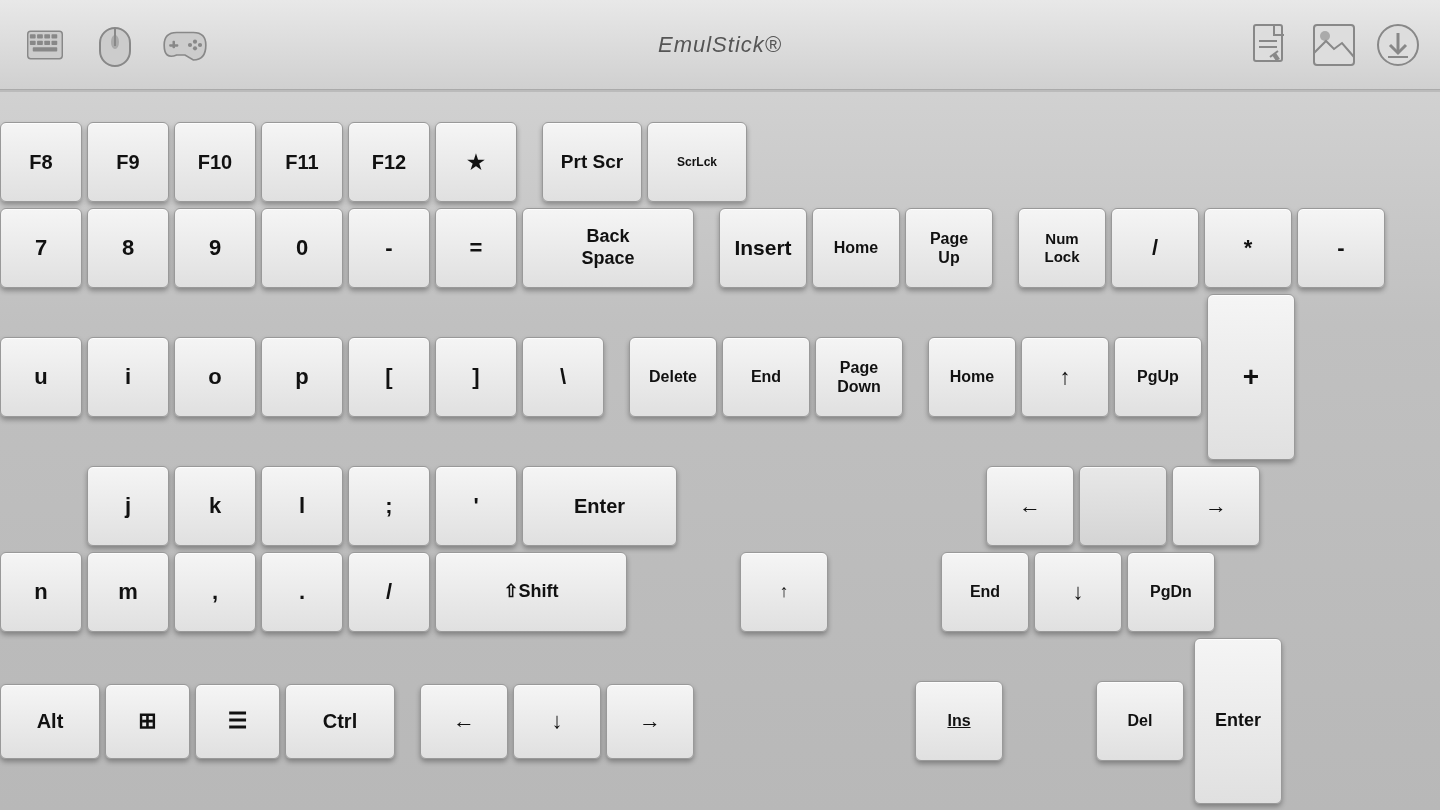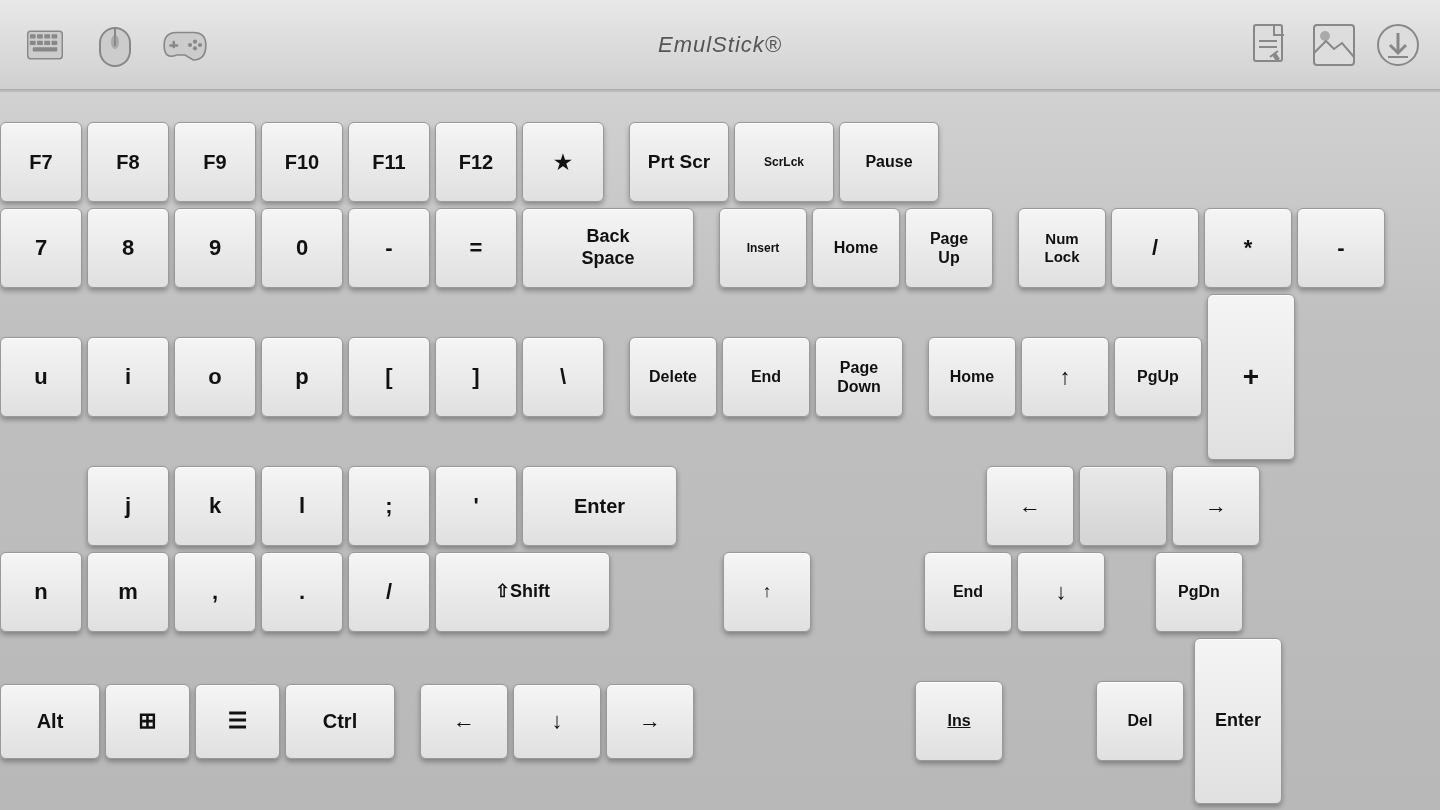--- a/index.html
+++ b/index.html
@@ -209,43 +209,41 @@
         </svg>
       </div>
     </div>
   </div>
 
   <div class="divider"></div>
 
   <div class="keyboard-area" style="padding-left: 0;">
 
     <div class="key-row" style="margin-left: 0;">
-      <div class="key key-func">F7</div>
       <div class="key key-func">F8</div>
       <div class="key key-func">F9</div>
       <div class="key key-func">F10</div>
       <div class="key key-func">F11</div>
       <div class="key key-func">F12</div>
       <div class="key key-func">★</div>
       <div class="gap" style="width: 20px;"></div>
       <div class="key key-func" style="width:100px;font-size:19px;">Prt Scr</div>
       <div class="key key-func" style="width:100px;font-size:12px;">ScrLck</div>
-      <div class="key key-func" style="width:100px;font-size:16px;">Pause</div>
     </div>
 
     <div class="key-row">
       <div class="key key-std">7</div>
       <div class="key key-std">8</div>
       <div class="key key-std">9</div>
       <div class="key key-std">0</div>
       <div class="key key-std">-</div>
       <div class="key key-std">=</div>
       <div class="key key-backspace" style="line-height:1.2;font-size:18px;">Back<br>Space</div>
       <div class="gap" style="width:20px;"></div>
-      <div class="key key-nav" style="font-size:12px;">Insert</div>
+      <div class="key key-nav" style="font-size:21px;">Insert</div>
       <div class="key key-nav" style="font-size:16px;">Home</div>
       <div class="key key-nav" style="font-size:16px;">Page<br>Up</div>
       <div class="gap" style="width:20px;"></div>
       <div class="key key-numpad" style="font-size:15px;">Num<br>Lock</div>
       <div class="key key-numpad">/</div>
       <div class="key key-numpad">*</div>
       <div class="key key-numpad" style="margin-right:0;">-</div>
     </div>
 
     <div class="key-row">
@@ -285,29 +283,29 @@
       <div class="key key-numpad" style="background: linear-gradient(180deg, #e8e8e8 0%, #d4d4d4 100%);"></div>
       <div class="key key-numpad">→</div>
     </div>
 
     <div class="key-row">
       <div class="key key-std">n</div>
       <div class="key key-std">m</div>
       <div class="key key-std">,</div>
       <div class="key key-std">.</div>
       <div class="key key-std">/</div>
-      <div class="key" style="width:175px;height:80px;font-size:18px;">⇧Shift</div>
+      <div class="key" style="width:192px;height:80px;font-size:18px;">⇧Shift</div>
       <div class="gap" style="width:20px;"></div>
       <div class="gap" style="width:88px;"></div>
       <div class="key key-nav">↑</div>
       <div class="gap" style="width:88px;"></div>
       <div class="gap" style="width:20px;"></div>
       <div class="key key-numpad" style="font-size:16px;">End</div>
       <div class="key key-numpad">↓</div>
-      <div class="key key-numpad" style="font-size:16px;margin-left:45px;">PgDn</div>
+      <div class="key key-numpad" style="font-size:16px;">PgDn</div>
 
     </div>
 
     <div class="key-row">
       <div class="key" style="width:100px;height:75px;font-size:20px;text-align:center;">Alt</div>
       <div class="key" style="width:85px;height:75px;font-size:22px;">⊞</div>
       <div class="key" style="width:85px;height:75px;font-size:22px;">☰</div>
       <div class="key" style="width:110px;height:75px;font-size:20px;">Ctrl</div>
       <div class="gap" style="width:20px;"></div>
       <div class="key key-arrow">←</div>

